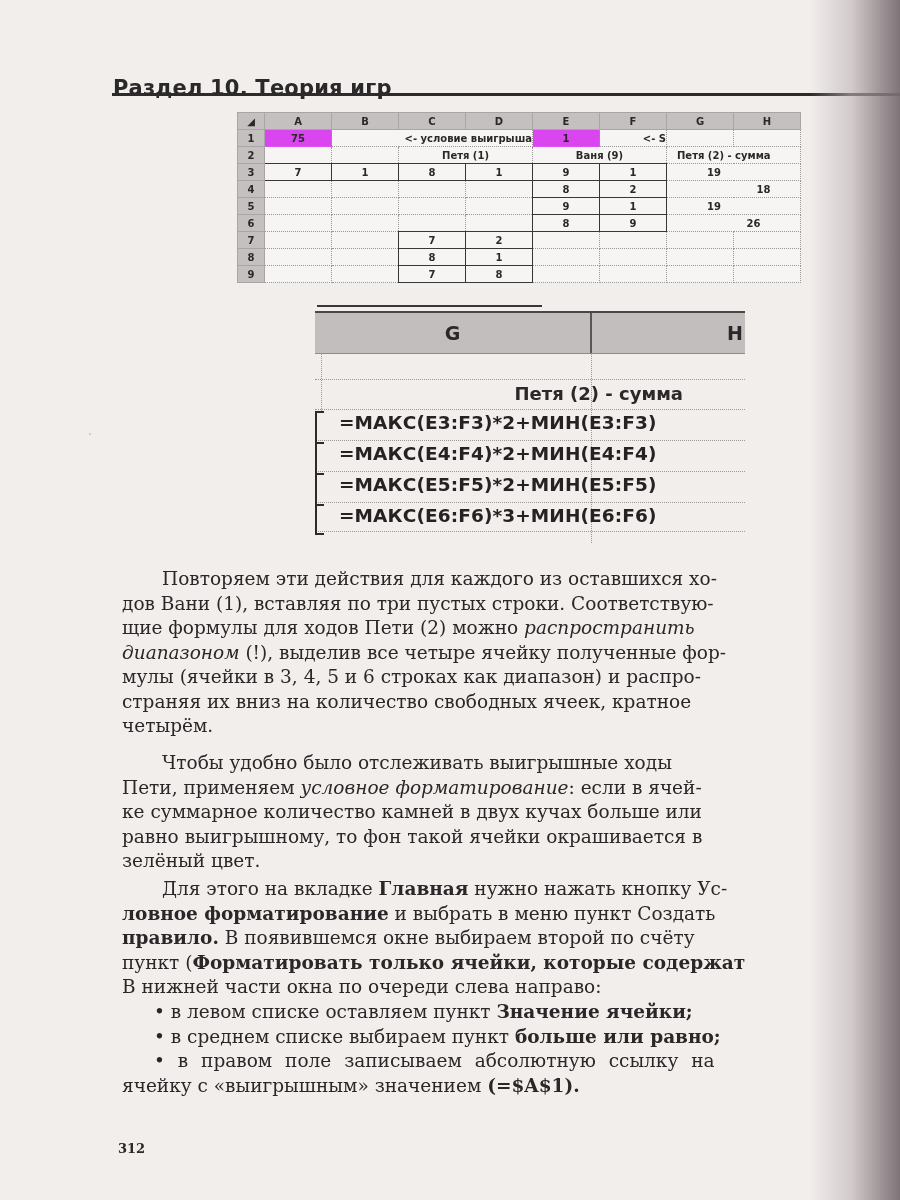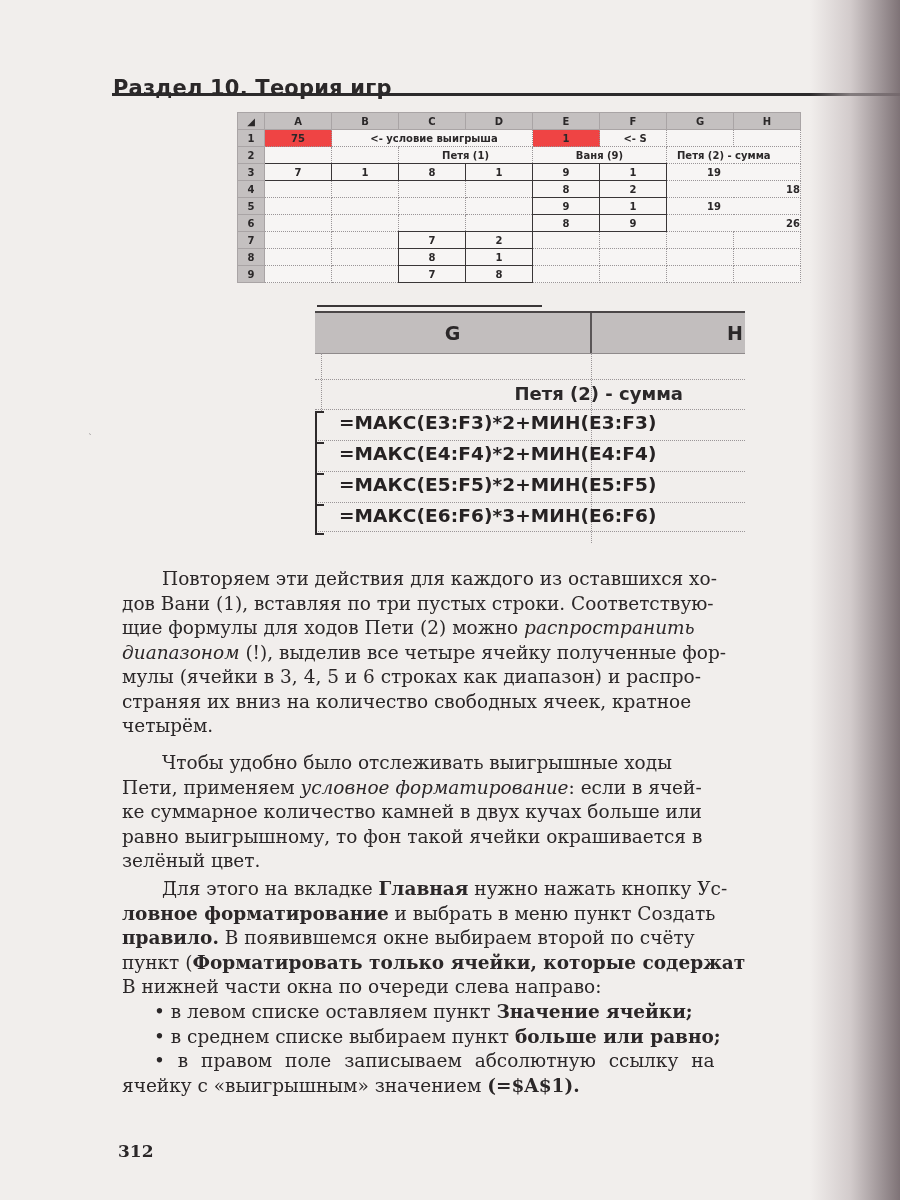--- a/index.html
+++ b/index.html
@@ -30,22 +30,22 @@
     font-family: "DejaVu Sans", "Liberation Sans", sans-serif;
     font-weight: bold; font-size: 10px; color: #2b2829;
   }
   .sheet td {
     height: 16px; padding: 0; text-align: center;
     border: 1px dotted #9a9597; background: #f7f5f4;
   }
   .sheet td.hdr { background: #c4c0c0; border: 1px solid #a9a4a5; }
   .sheet td.rh { width: 26px; background: #c4c0c0; border: 1px solid #a9a4a5; }
   .sheet td.col { width: 66px; }
-  .sheet td.shade { background: #ef4444; }
-  .sheet td.left { text-align: center; padding-left: 4px; }
+  .sheet td.shade { background: #d946ef; }
+  .sheet td.left { text-align: right; padding-left: 4px; }
   .sheet td.bx { border: 1.5px solid #3a3637; }
 
   
   .zoomview {
     position: absolute; left: 315px; top: 305px; width: 430px;
     font-family: "DejaVu Sans", "Liberation Sans", sans-serif;
   }
   .zv-topline { position: absolute; left: 2px; top: 0; width: 225px; height: 2px; background: #3a3637; }
   .zv-colbar {
     position: absolute; left: 0; top: 6px; width: 430px; height: 40px;
@@ -77,21 +77,21 @@
     font-size: 18.5px; line-height: 24.5px; color: #2b2728;
   }
   .line { white-space: nowrap; height: 24.5px; }
   .ind { padding-left: 40px; }
   .bullet-ind { padding-left: 32px; }
   em { font-style: italic; }
   b { font-weight: bold; }
   .page-number {
     position: absolute; left: 118px; top: 1141px;
     font-family: "DejaVu Serif", "Liberation Serif", serif;
-    font-weight: bold; font-size: 17px; color: #2b2728;
+    font-weight: bold; font-size: 13px; color: #2b2728;
   }
   .tick-mark { position: absolute; left: 88px; top: 432px; font-size: 10px; color: #8a8587; }
 </style>
 </head>
 <body>
 
 <div class="header-title">Раздел 10. Теория игр</div>
 <div class="header-rule"></div>
 
 <table class="sheet">
@@ -135,41 +135,41 @@
     <td colspan="2" style="text-align:left;padding-left:40px;">19</td>
   </tr>
   <tr>
     <td class="rh">4</td>
     <td></td>
     <td></td>
     <td></td>
     <td style="border-right:1.5px solid #3a3637;"></td>
     <td class="bx">8</td>
     <td class="bx">2</td>
-    <td colspan="2" style="text-align:right;padding-left:60px;">18</td>
+    <td colspan="2" style="text-align:center;padding-left:60px;">18</td>
   </tr>
   <tr>
     <td class="rh">5</td>
     <td></td>
     <td></td>
     <td></td>
     <td style="border-right:1.5px solid #3a3637;"></td>
     <td class="bx">9</td>
     <td class="bx">1</td>
     <td colspan="2" style="text-align:left;padding-left:40px;">19</td>
   </tr>
   <tr>
     <td class="rh">6</td>
     <td></td>
     <td></td>
     <td></td>
     <td style="border-right:1.5px solid #3a3637;"></td>
     <td class="bx">8</td>
     <td class="bx">9</td>
-    <td colspan="2" style="text-align:right;padding-left:40px;">26</td>
+    <td colspan="2" style="text-align:center;padding-left:40px;">26</td>
   </tr>
   <tr>
     <td class="rh">7</td>
     <td></td>
     <td></td>
     <td class="bx">7</td>
     <td class="bx">2</td>
     <td></td>
     <td></td>
     <td></td>

